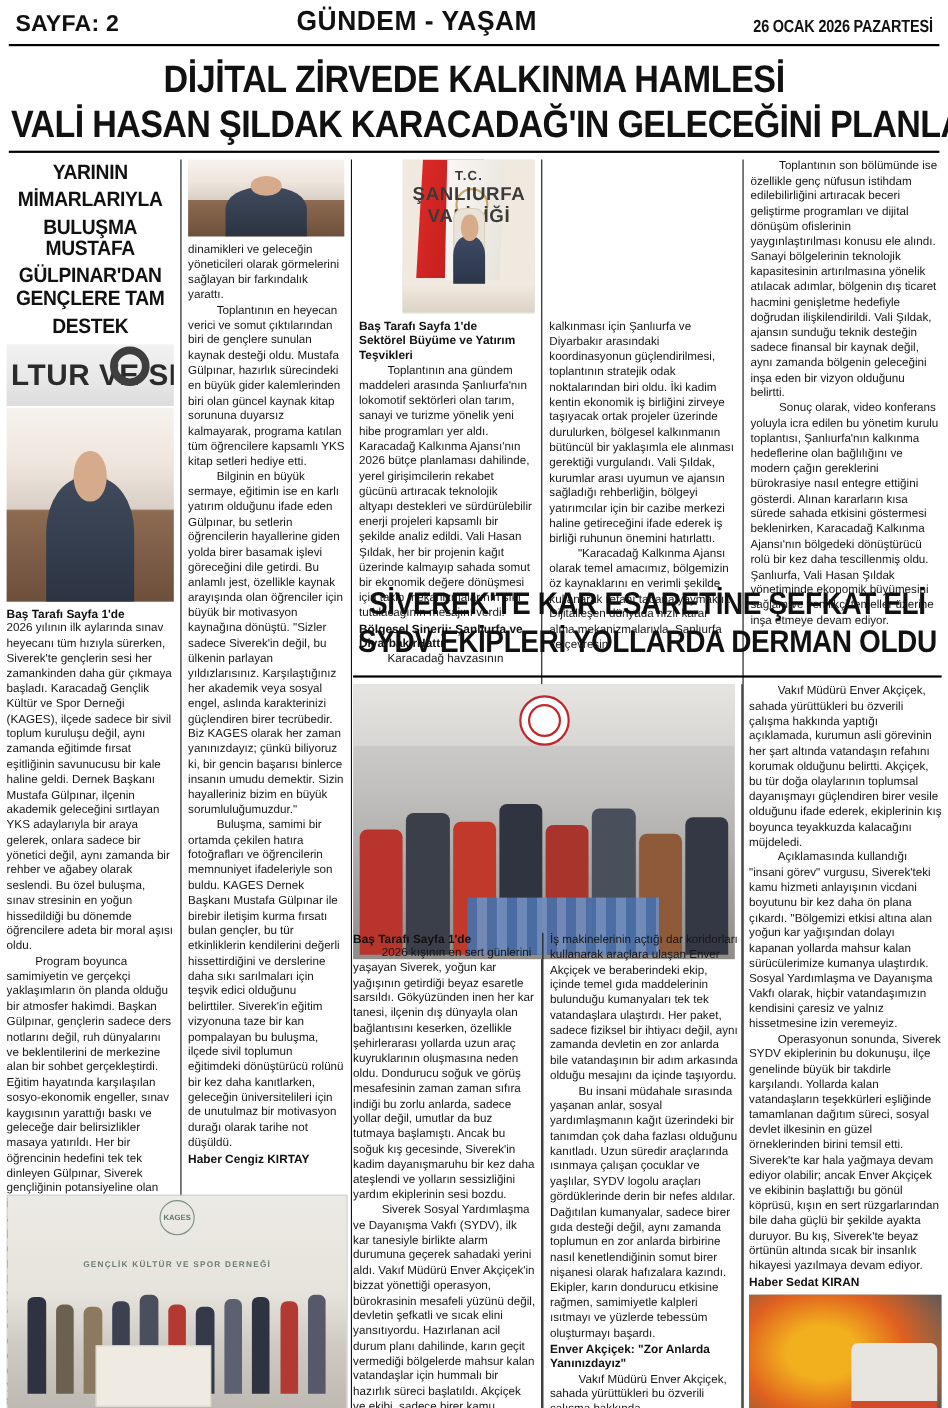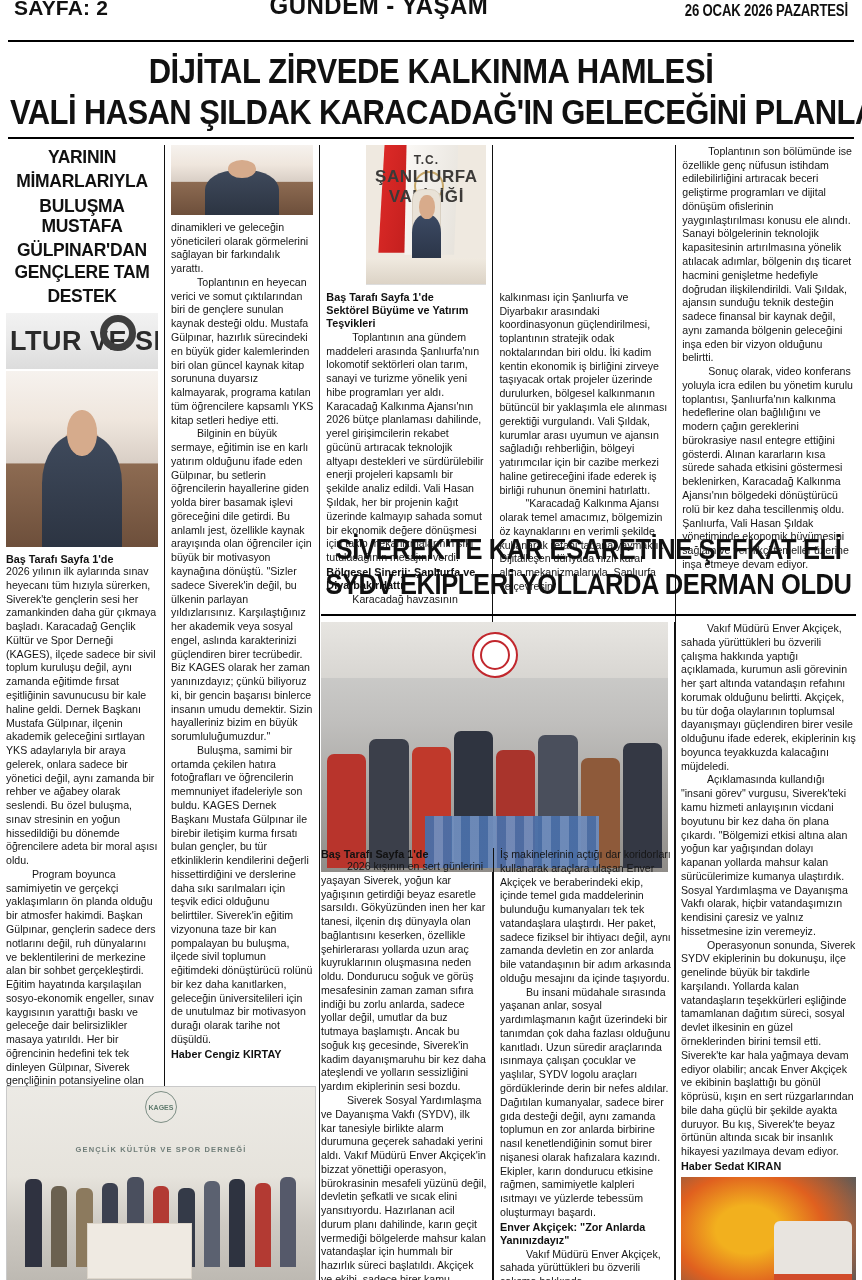--- a/index.html
+++ b/index.html
@@ -9,21 +9,21 @@
     background: #ffffff;
     font-family: "Liberation Sans", sans-serif;
     color: #111;
     overflow: hidden;
   }
   .page { position: relative; width: 862px; height: 1280px; padding: 0 6px; }
 
   
   .masthead {
     display: flex; align-items: flex-end; justify-content: space-between;
-    padding: 6px 8px 20px 8px; height: 40px;
+    padding: 6px 8px 6px 8px; height: 40px;
   }
   .masthead .pg { font-size: 21px; font-weight: bold; letter-spacing: .2px; }
   .masthead .sect {
     font-size: 25px; font-weight: bold; letter-spacing: .5px;
     transform: scaleX(.96); transform-origin: center;
   }
   .masthead .date {
     font-size: 16px; font-weight: bold; letter-spacing: -.2px;
     transform: scaleX(.82); transform-origin: right bottom;
   }

